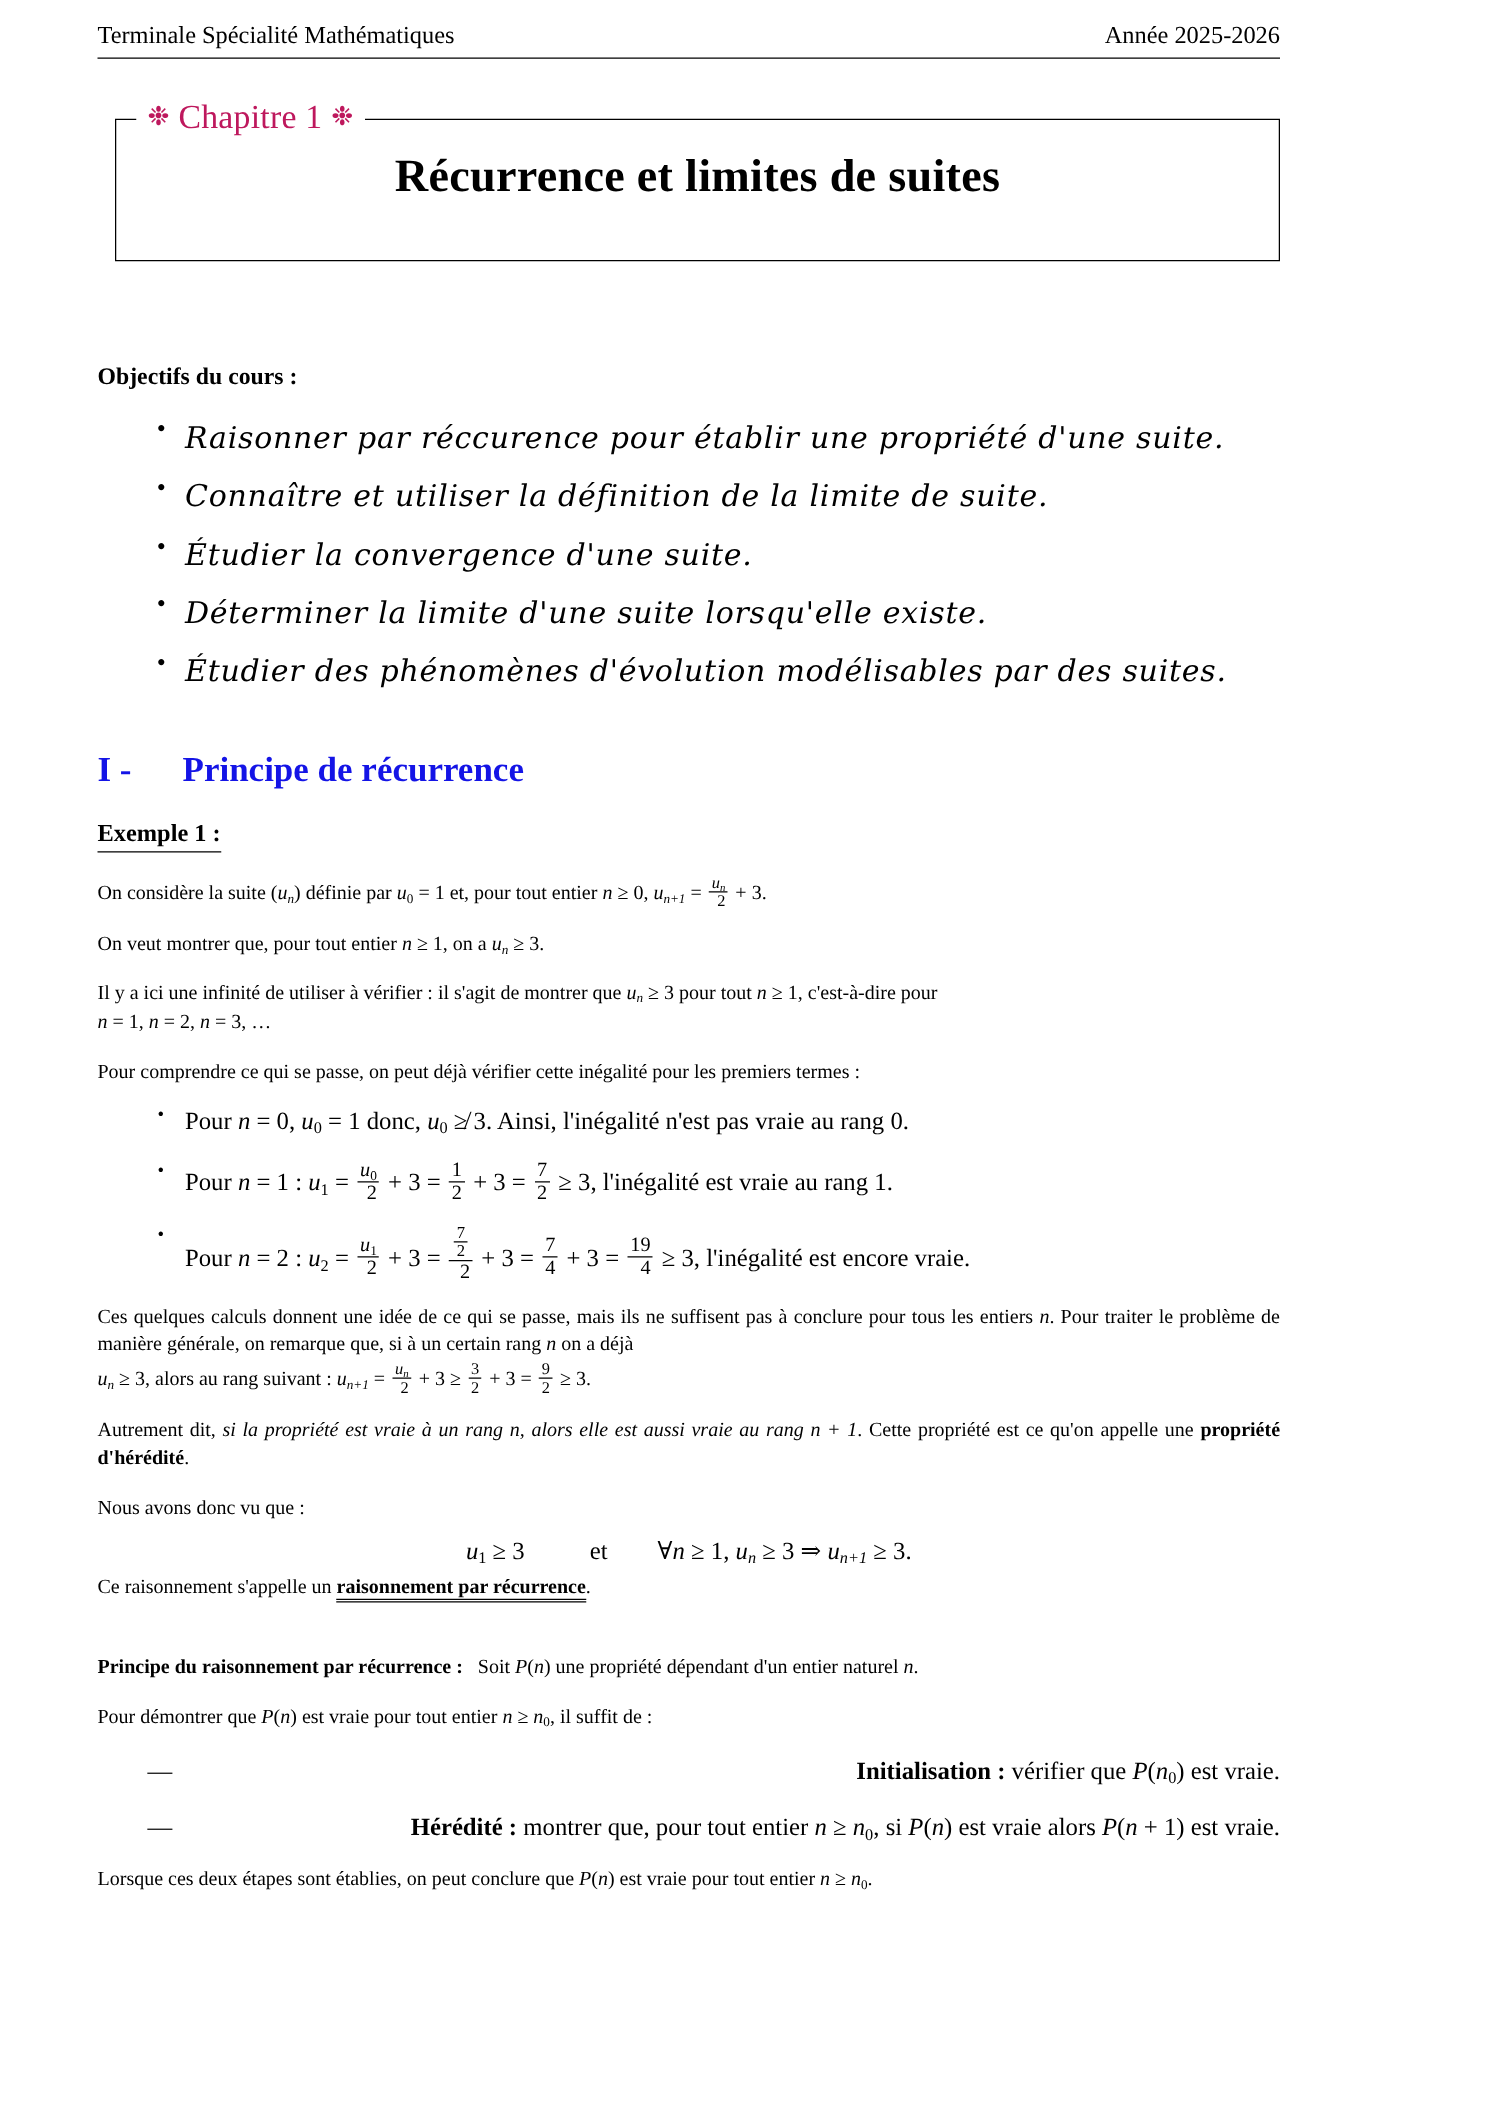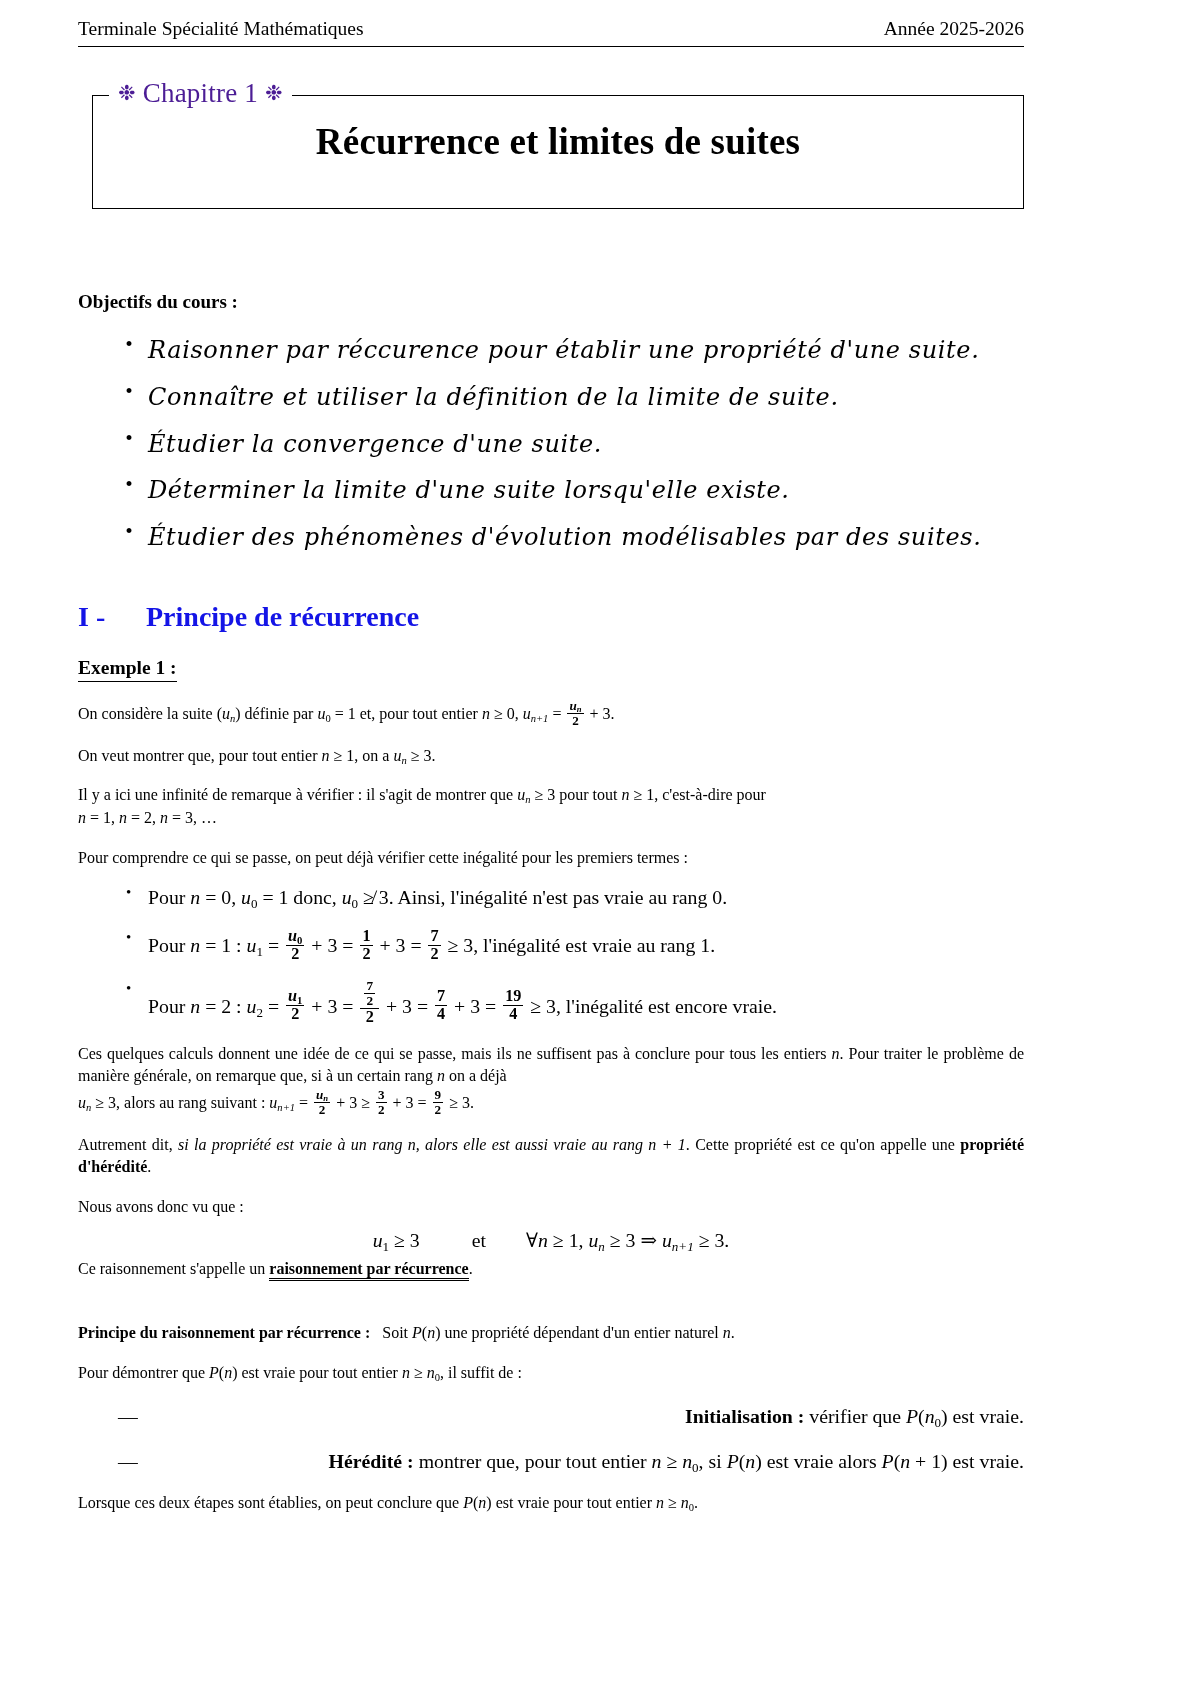--- a/index.html
+++ b/index.html
@@ -173,25 +173,24 @@
     font-size: .66em;
     font-style: italic;
     vertical-align: -.28em;
     line-height: 0;
   }
   sub.mr { font-style: normal; }
   sup.ord { font-size: .66em; vertical-align: .42em; line-height: 0; }
   .frac {
     display: inline-block;
     vertical-align: -0.42em;
-    text-align: center;
+    text-align: right;
     font-size: .82em;
     line-height: 1.05;
     margin: 0 2px;
-    font-weight: bold;
   }
   .frac > .num  { display: block; padding: 0 2px; }
   .frac > .den  { display: block; border-top: 1.1px solid #000; padding: 0 2px; }
   .frac.big { vertical-align: -0.55em; }
   .eqline {
     text-align: center;
     font-size: 19.8px;
     margin-top: 10px;
   }
   .eqline .gap { display: inline-block; width: 52px; }
@@ -228,21 +227,21 @@
 <div class="page">
 
   <div class="runhead">
     <span>Terminale Spécialité Mathématiques</span>
     <span>Année 2025-2026</span>
   </div>
   <div class="runhead-rule"></div>
 
   <div class="titlewrap">
     <div class="titlebox">
-      <div class="chaptag" style="color: #4c1d95;">
+      <div class="chaptag" style="color: #be185d;">
         <span class="snowflake">❉</span>
         <span>Chapitre 1</span>
         <span class="snowflake">❉</span>
       </div>
       <div class="booktitle">Récurrence et limites de suites</div>
     </div>
   </div>
 
   <div class="objectives-head">Objectifs du cours :</div>
   <ul class="objectives">
@@ -262,21 +261,21 @@
 
   <p class="body">
     <span>On considère la suite (</span><span class="m">u</span><sub>n</sub><span>) définie par </span><span class="m">u</span><sub class="mr">0</sub><span> = 1 et, pour tout entier </span><span class="m">n</span><span> ≥ 0, </span><span class="m">u</span><sub>n+1</sub><span> = </span><span class="frac"><span class="num"><span class="m">u</span><sub>n</sub></span><span class="den">2</span></span><span> + 3.</span>
   </p>
 
   <p class="body">
     <span>On veut montrer que, pour tout entier </span><span class="m">n</span><span> ≥ 1, on a </span><span class="m">u</span><sub>n</sub><span> ≥ 3.</span>
   </p>
 
   <p class="body">
-    <span>Il y a ici une infinité de remarque à vérifier : il s'agit de montrer que </span><span class="m">u</span><sub>n</sub><span> ≥ 3 pour tout </span><span class="m">n</span><span> ≥ 1, c'est-à-dire pour</span><br><span class="m">n</span><span> = 1,  </span><span class="m">n</span><span> = 2,  </span><span class="m">n</span><span> = 3,  …</span>
+    <span>Il y a ici une infinité de utiliser à vérifier : il s'agit de montrer que </span><span class="m">u</span><sub>n</sub><span> ≥ 3 pour tout </span><span class="m">n</span><span> ≥ 1, c'est-à-dire pour</span><br><span class="m">n</span><span> = 1,  </span><span class="m">n</span><span> = 2,  </span><span class="m">n</span><span> = 3,  …</span>
   </p>
 
   <p class="body">Pour comprendre ce qui se passe, on peut déjà vérifier cette inégalité pour les premiers termes :</p>
 
   <ul class="inner">
     <li>
       <span>Pour </span><span class="m">n</span><span> = 0, </span><span class="m">u</span><sub class="mr">0</sub><span> = 1 donc, </span><span class="m">u</span><sub class="mr">0</sub><span> ≱ 3. Ainsi, l'inégalité n'est pas vraie au rang 0.</span>
     </li>
     <li>
       <span>Pour </span><span class="m">n</span><span> = 1 : </span><span class="m">u</span><sub class="mr">1</sub><span> = </span><span class="frac"><span class="num"><span class="m">u</span><sub class="mr">0</sub></span><span class="den">2</span></span><span> + 3 = </span><span class="frac"><span class="num">1</span><span class="den">2</span></span><span> + 3 = </span><span class="frac"><span class="num">7</span><span class="den">2</span></span><span> ≥ 3, l'inégalité est vraie au rang 1.</span>

